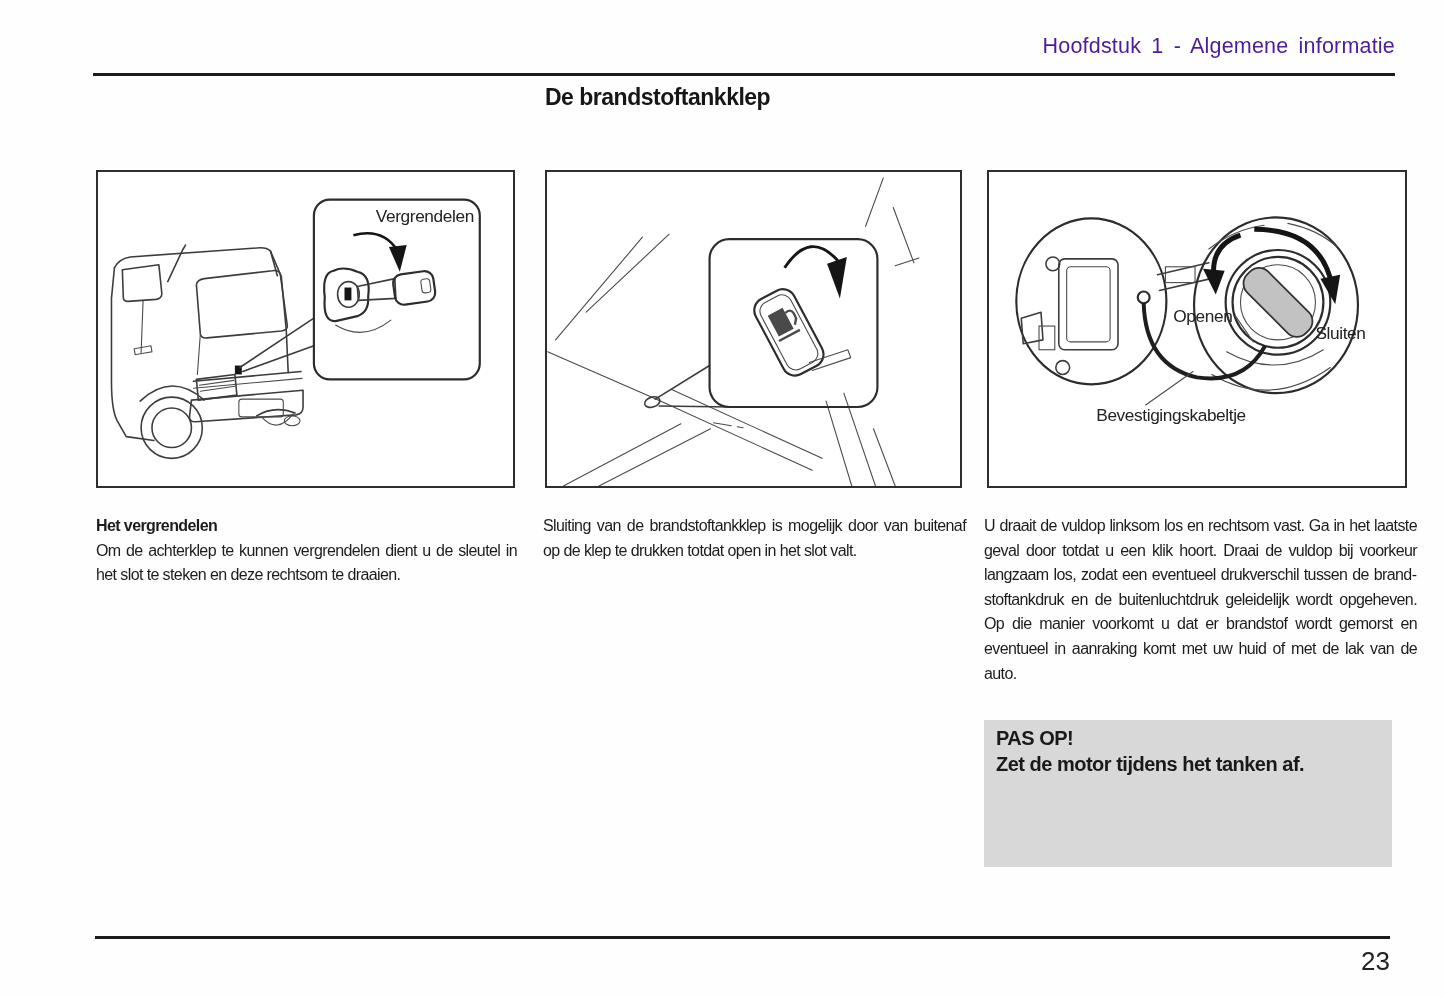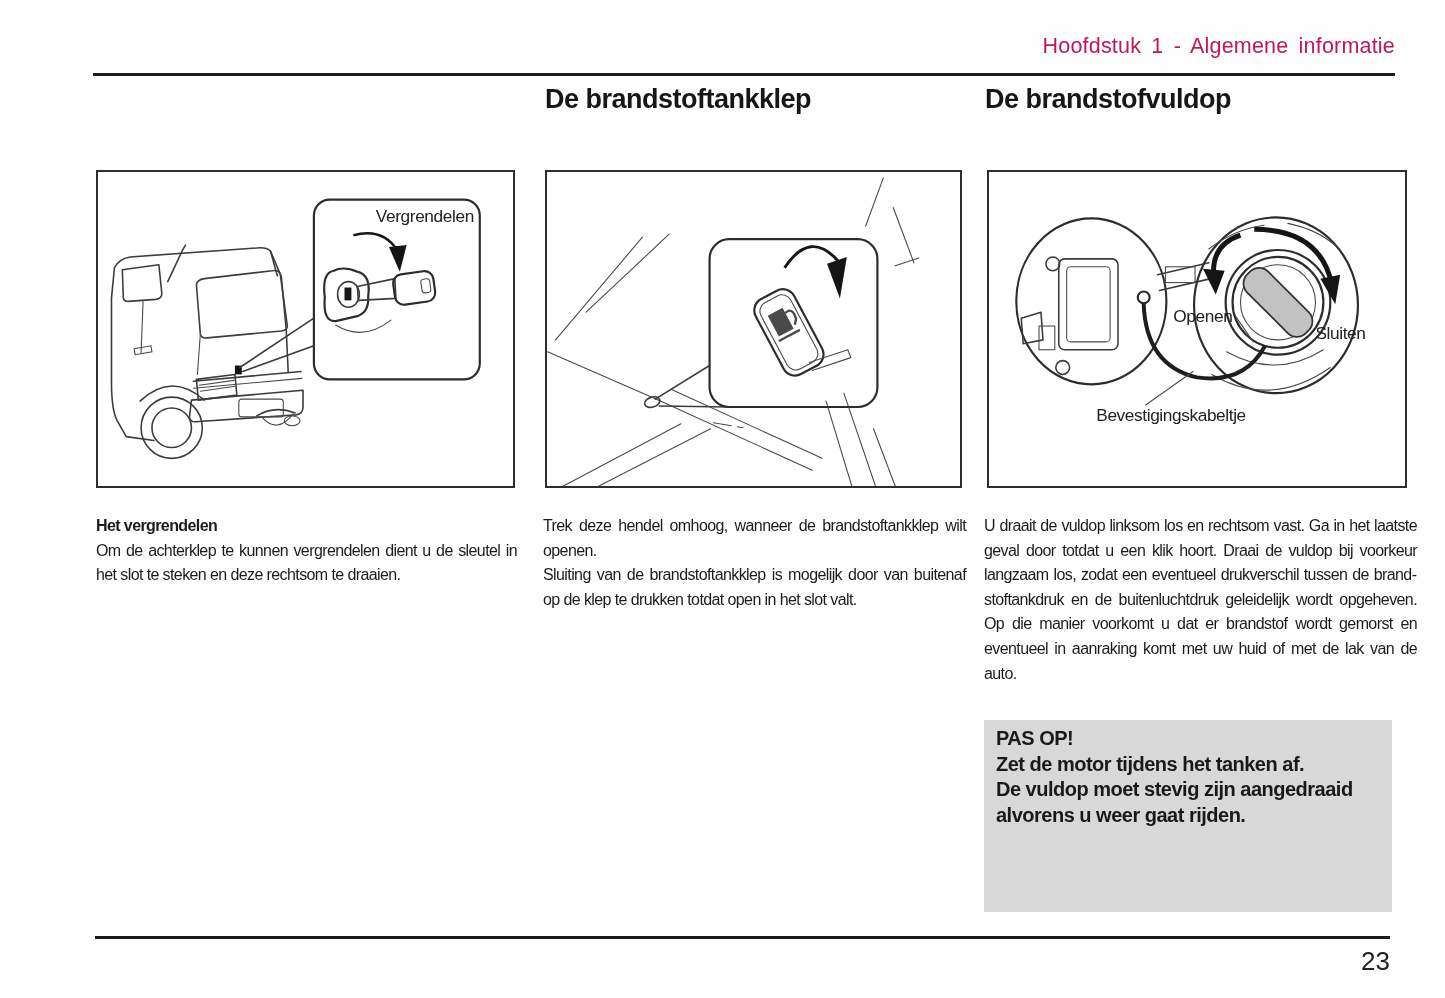--- a/index.html
+++ b/index.html
@@ -3,66 +3,65 @@
 <meta charset="utf-8">
 <style>
   html,body{margin:0;padding:0;background:#ffffff;}
   .page{
     position:relative;width:1445px;height:998px;background:#fefefe;
     font-family:"Liberation Sans","DejaVu Sans",sans-serif;color:#1e1e1e;
     overflow:hidden;
   }
   .abs{position:absolute;}
   .chapter{
-    top:34px;right:50px;font-size:21.5px;word-spacing:4px;letter-spacing:0.2px;color:#be185d;
+    top:34px;right:50px;font-size:21.5px;word-spacing:4px;letter-spacing:0.2px;color:#4c1d95;
   }
   .rule{background:#1c1c1c;height:3px;}
   .rule-top{left:93px;top:73px;width:1302px;}
   .rule-bottom{left:95px;top:936px;width:1295px;}
   .section-title{
-    font-size:27px;font-weight:bold;letter-spacing:-0.5px;color:#161616;top:84px;
+    font-size:23px;font-weight:bold;letter-spacing:-0.5px;color:#161616;top:84px;
   }
   .title-mid{left:545px;}
   .title-right{left:985px;}
   .figure{
     top:170px;height:318px;border:2px solid #2e2e2e;background:#fff;box-sizing:border-box;
   }
   .fig1{left:96px;width:419px;}
   .fig2{left:545px;width:417px;}
   .fig3{left:987px;width:420px;text-align:center;}
   .figure svg{display:block;width:100%;height:100%;}
   .col{top:514px;font-size:16px;line-height:24.6px;letter-spacing:-0.6px;text-align:justify;color:#1c1c1c;}
   .col p{margin:0;}
   .col1{left:96px;width:421px;}
   .col2{left:543px;width:423px;}
   .col3{left:984px;width:433px;}
   .col-heading{font-weight:bold;margin:0;}
   .warning{
-    left:984px;top:720px;width:408px;height:192px;box-sizing:border-box;
+    left:984px;top:720px;width:408px;height:147px;box-sizing:border-box;
     padding:6px 12px 6px 12px;font-size:20px;font-weight:bold;line-height:25.5px;
     letter-spacing:-0.5px;color:#191919;
   }
   .warning p{margin:0;}
   .page-number{top:946px;right:55px;font-size:26px;color:#222;}
   .ill-label{font-size:17.5px;fill:#222;letter-spacing:-0.4px;}
   .ln{stroke:#3c3c3c;fill:none;stroke-width:1.6;stroke-linecap:round;stroke-linejoin:round;}
   .ln-thin{stroke:#4a4a4a;fill:none;stroke-width:1.1;stroke-linecap:round;}
   .ln-bold{stroke:#2c2c2c;fill:none;stroke-width:2.2;stroke-linejoin:round;}
   .solid{fill:#151515;stroke:none;}
 </style>
 </head>
 <body>
 
 <div class="page">
 
   <div class="abs chapter">Hoofdstuk 1 - Algemene informatie</div>
   <div class="abs rule rule-top"></div>
 
   <h2 class="abs section-title title-mid" style="margin:0;">De brandstoftankklep</h2>
-  <h2 class="abs section-title title-right" style="margin:0;">De brandstofvuldop</h2>
 
   <div class="abs figure fig1">
     <svg viewBox="0 0 419 318">
 
       <g>
         <path class="ln" d="M16,97 Q20,88 32,86 L160,77 Q170,76 174,80 L181,105"></path>
         <path class="ln" d="M70,111 L85,79 L88,74"></path>
         <path class="ln" d="M16,97 L13,128 L13,212 Q13,244 20,254 L28,268 L56,272"></path>
         <path class="ln" d="M24,99 L61,94 L64,123 Q64,128 58,129 L30,131 Q25,131 25,127 Z"></path>
         <path class="ln-thin" d="M45,131 L43,183"></path>
@@ -196,30 +195,28 @@
       <text class="ill-label" x="108" y="252">Bevestigingskabeltje</text>
     </svg>
   </div>
 
   <div class="abs col col1">
     <p class="col-heading">Het vergrendelen</p>
     <p>Om de achterklep te kunnen vergrendelen dient u de sleutel in het slot te steken en deze rechtsom te draaien.</p>
   </div>
 
   <div class="abs col col2">
-    <p>Trek deze hendel omhoog, wanneer de brand­stoftankklep wilt openen.</p>
     <p>Sluiting van de brandstoftankklep is mogelijk door van buitenaf op de klep te drukken totdat open in het slot valt.</p>
   </div>
 
   <div class="abs col col3">
     <p>U draait de vuldop linksom los en rechtsom vast. Ga in het laatste geval door totdat u een klik hoort. Draai de vuldop bij voorkeur langzaam los, zodat een eventueel drukverschil tussen de brand­stoftankdruk en de buitenluchtdruk geleidelijk wordt opgeheven. Op die manier voorkomt u dat er brandstof wordt gemorst en eventueel in aan­raking komt met uw huid of met de lak van de auto.</p>
   </div>
 
   <div class="abs warning" id="warning-box" style="background: rgb(216, 216, 216);">
     <p>PAS OP!</p>
     <p>Zet de motor tijdens het tanken af.</p>
-    <p>De vuldop moet stevig zijn aangedraaid alvorens u weer gaat rijden.</p>
   </div>
 
   <div class="abs rule rule-bottom"></div>
   <div class="abs page-number">23</div>
 
 </div>
 
 </body></html>

